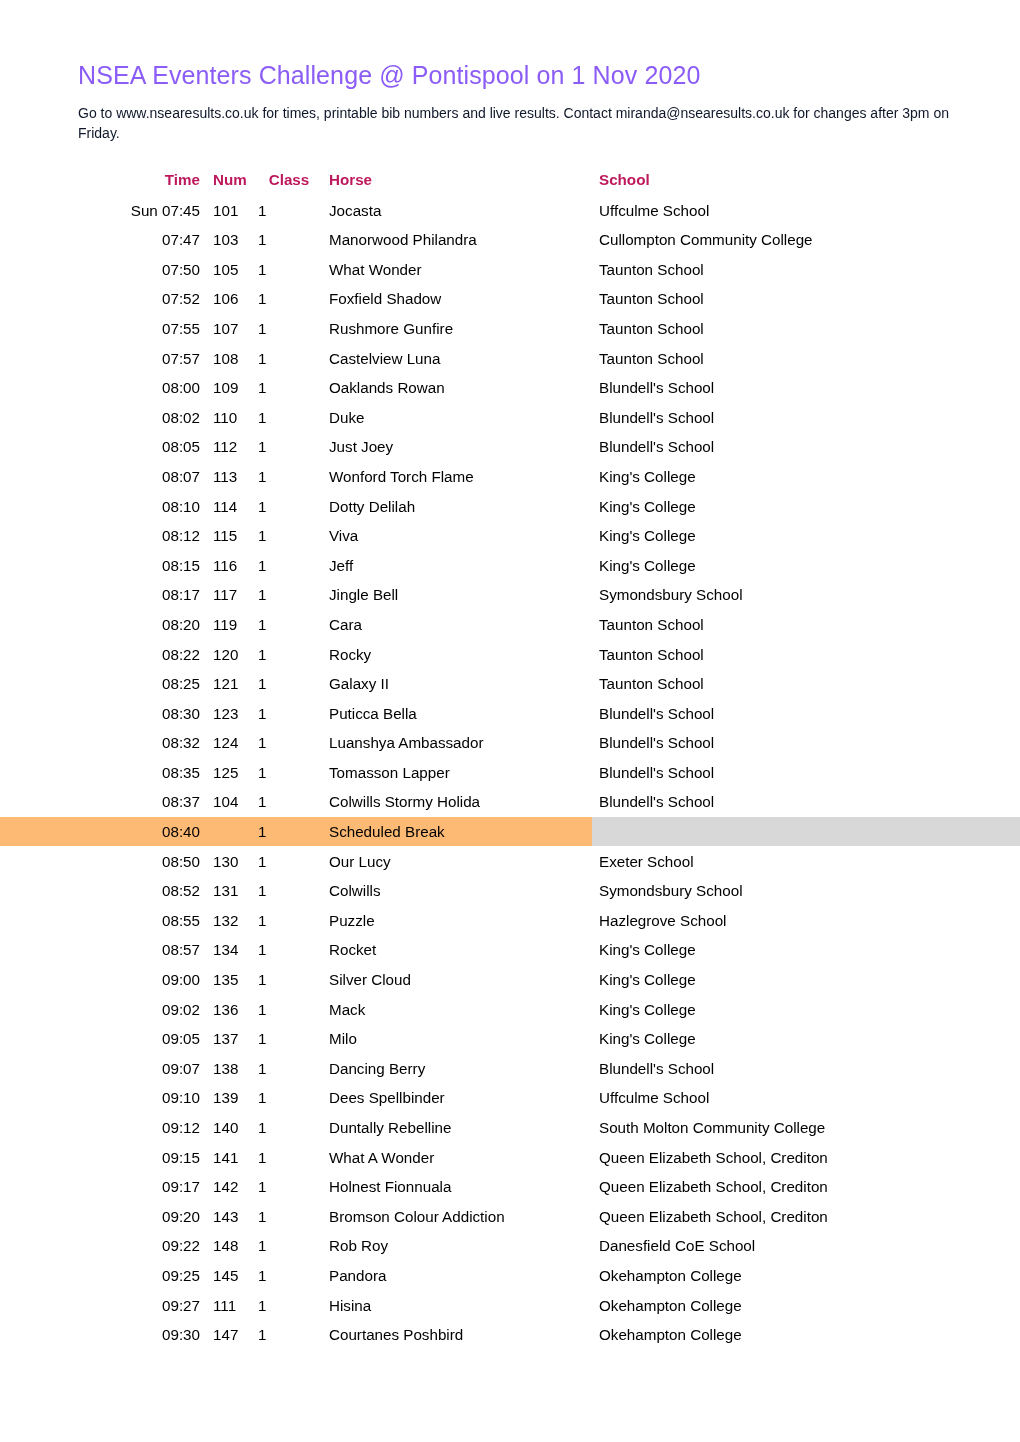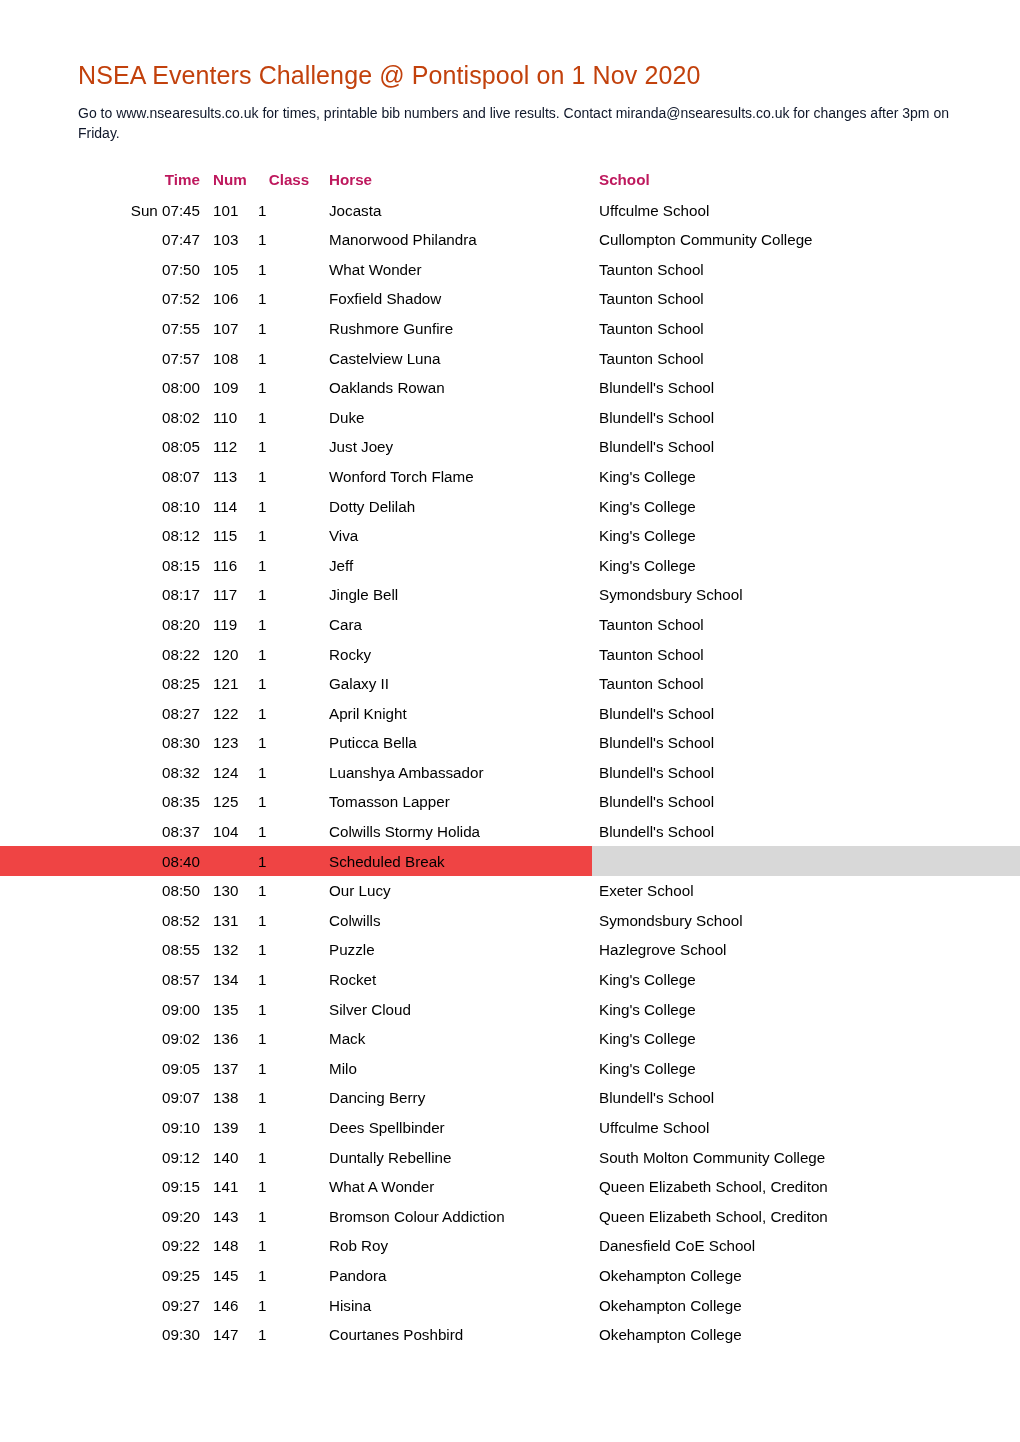--- a/index.html
+++ b/index.html
@@ -20,21 +20,21 @@
     height: 1442px;
     box-sizing: border-box;
     padding: 0;
   }
   .doc-header {
     padding: 60px 70px 0 78px;
   }
   .doc-title {
     font-size: 25px;
     font-weight: normal;
-    color: #c2410c;
+    color: #8b5cf6;
     margin: 0;
     line-height: 30px;
     letter-spacing: 0.1px;
   }
   .doc-subtitle {
     font-size: 14px;
     color: #0f172a;
     margin: 13px 0 0 0;
     line-height: 20px;
     max-width: 872px;
@@ -70,21 +70,21 @@
   .th-horse { text-align: left;  padding-left: 9px !important; }
   .th-school{ text-align: left;  padding-left: 7px !important; }
 
   td.cell-time   { text-align: right; padding-right: 8px; white-space: nowrap; }
   td.cell-num    { text-align: left;  padding-left: 5px; }
   td.cell-class  { text-align: left;  padding-left: 6px; }
   td.cell-horse  { text-align: left;  padding-left: 9px; }
   td.cell-school { text-align: left;  padding-left: 7px; }
 
   tr.row-break td {
-    background: #ef4444;
+    background: #fdba74;
   }
   tr.row-break td.cell-school {
     background: #d8d8d8;
   }
 </style>
 </head>
 <body>
 
 <div class="page">
 
@@ -224,27 +224,20 @@
           <td class="cell-school">Taunton School</td>
         </tr>
         <tr class="row-entry">
           <td class="cell-time">08:25</td>
           <td class="cell-num">121</td>
           <td class="cell-class">1</td>
           <td class="cell-horse">Galaxy II</td>
           <td class="cell-school">Taunton School</td>
         </tr>
         <tr class="row-entry">
-          <td class="cell-time">08:27</td>
-          <td class="cell-num">122</td>
-          <td class="cell-class">1</td>
-          <td class="cell-horse">April Knight</td>
-          <td class="cell-school">Blundell's School</td>
-        </tr>
-        <tr class="row-entry">
           <td class="cell-time">08:30</td>
           <td class="cell-num">123</td>
           <td class="cell-class">1</td>
           <td class="cell-horse">Puticca Bella</td>
           <td class="cell-school">Blundell's School</td>
         </tr>
         <tr class="row-entry">
           <td class="cell-time">08:32</td>
           <td class="cell-num">124</td>
           <td class="cell-class">1</td>
@@ -343,20 +336,27 @@
           <td class="cell-school">South Molton Community College</td>
         </tr>
         <tr class="row-entry">
           <td class="cell-time">09:15</td>
           <td class="cell-num">141</td>
           <td class="cell-class">1</td>
           <td class="cell-horse">What A Wonder</td>
           <td class="cell-school">Queen Elizabeth School, Crediton</td>
         </tr>
         <tr class="row-entry">
+          <td class="cell-time">09:17</td>
+          <td class="cell-num">142</td>
+          <td class="cell-class">1</td>
+          <td class="cell-horse">Holnest Fionnuala</td>
+          <td class="cell-school">Queen Elizabeth School, Crediton</td>
+        </tr>
+        <tr class="row-entry">
           <td class="cell-time">09:20</td>
           <td class="cell-num">143</td>
           <td class="cell-class">1</td>
           <td class="cell-horse">Bromson Colour Addiction</td>
           <td class="cell-school">Queen Elizabeth School, Crediton</td>
         </tr>
         <tr class="row-entry">
           <td class="cell-time">09:22</td>
           <td class="cell-num">148</td>
           <td class="cell-class">1</td>
@@ -365,21 +365,21 @@
         </tr>
         <tr class="row-entry">
           <td class="cell-time">09:25</td>
           <td class="cell-num">145</td>
           <td class="cell-class">1</td>
           <td class="cell-horse">Pandora</td>
           <td class="cell-school">Okehampton College</td>
         </tr>
         <tr class="row-entry">
           <td class="cell-time">09:27</td>
-          <td class="cell-num">146</td>
+          <td class="cell-num">111</td>
           <td class="cell-class">1</td>
           <td class="cell-horse">Hisina</td>
           <td class="cell-school">Okehampton College</td>
         </tr>
         <tr class="row-entry">
           <td class="cell-time">09:30</td>
           <td class="cell-num">147</td>
           <td class="cell-class">1</td>
           <td class="cell-horse">Courtanes Poshbird</td>
           <td class="cell-school">Okehampton College</td>

